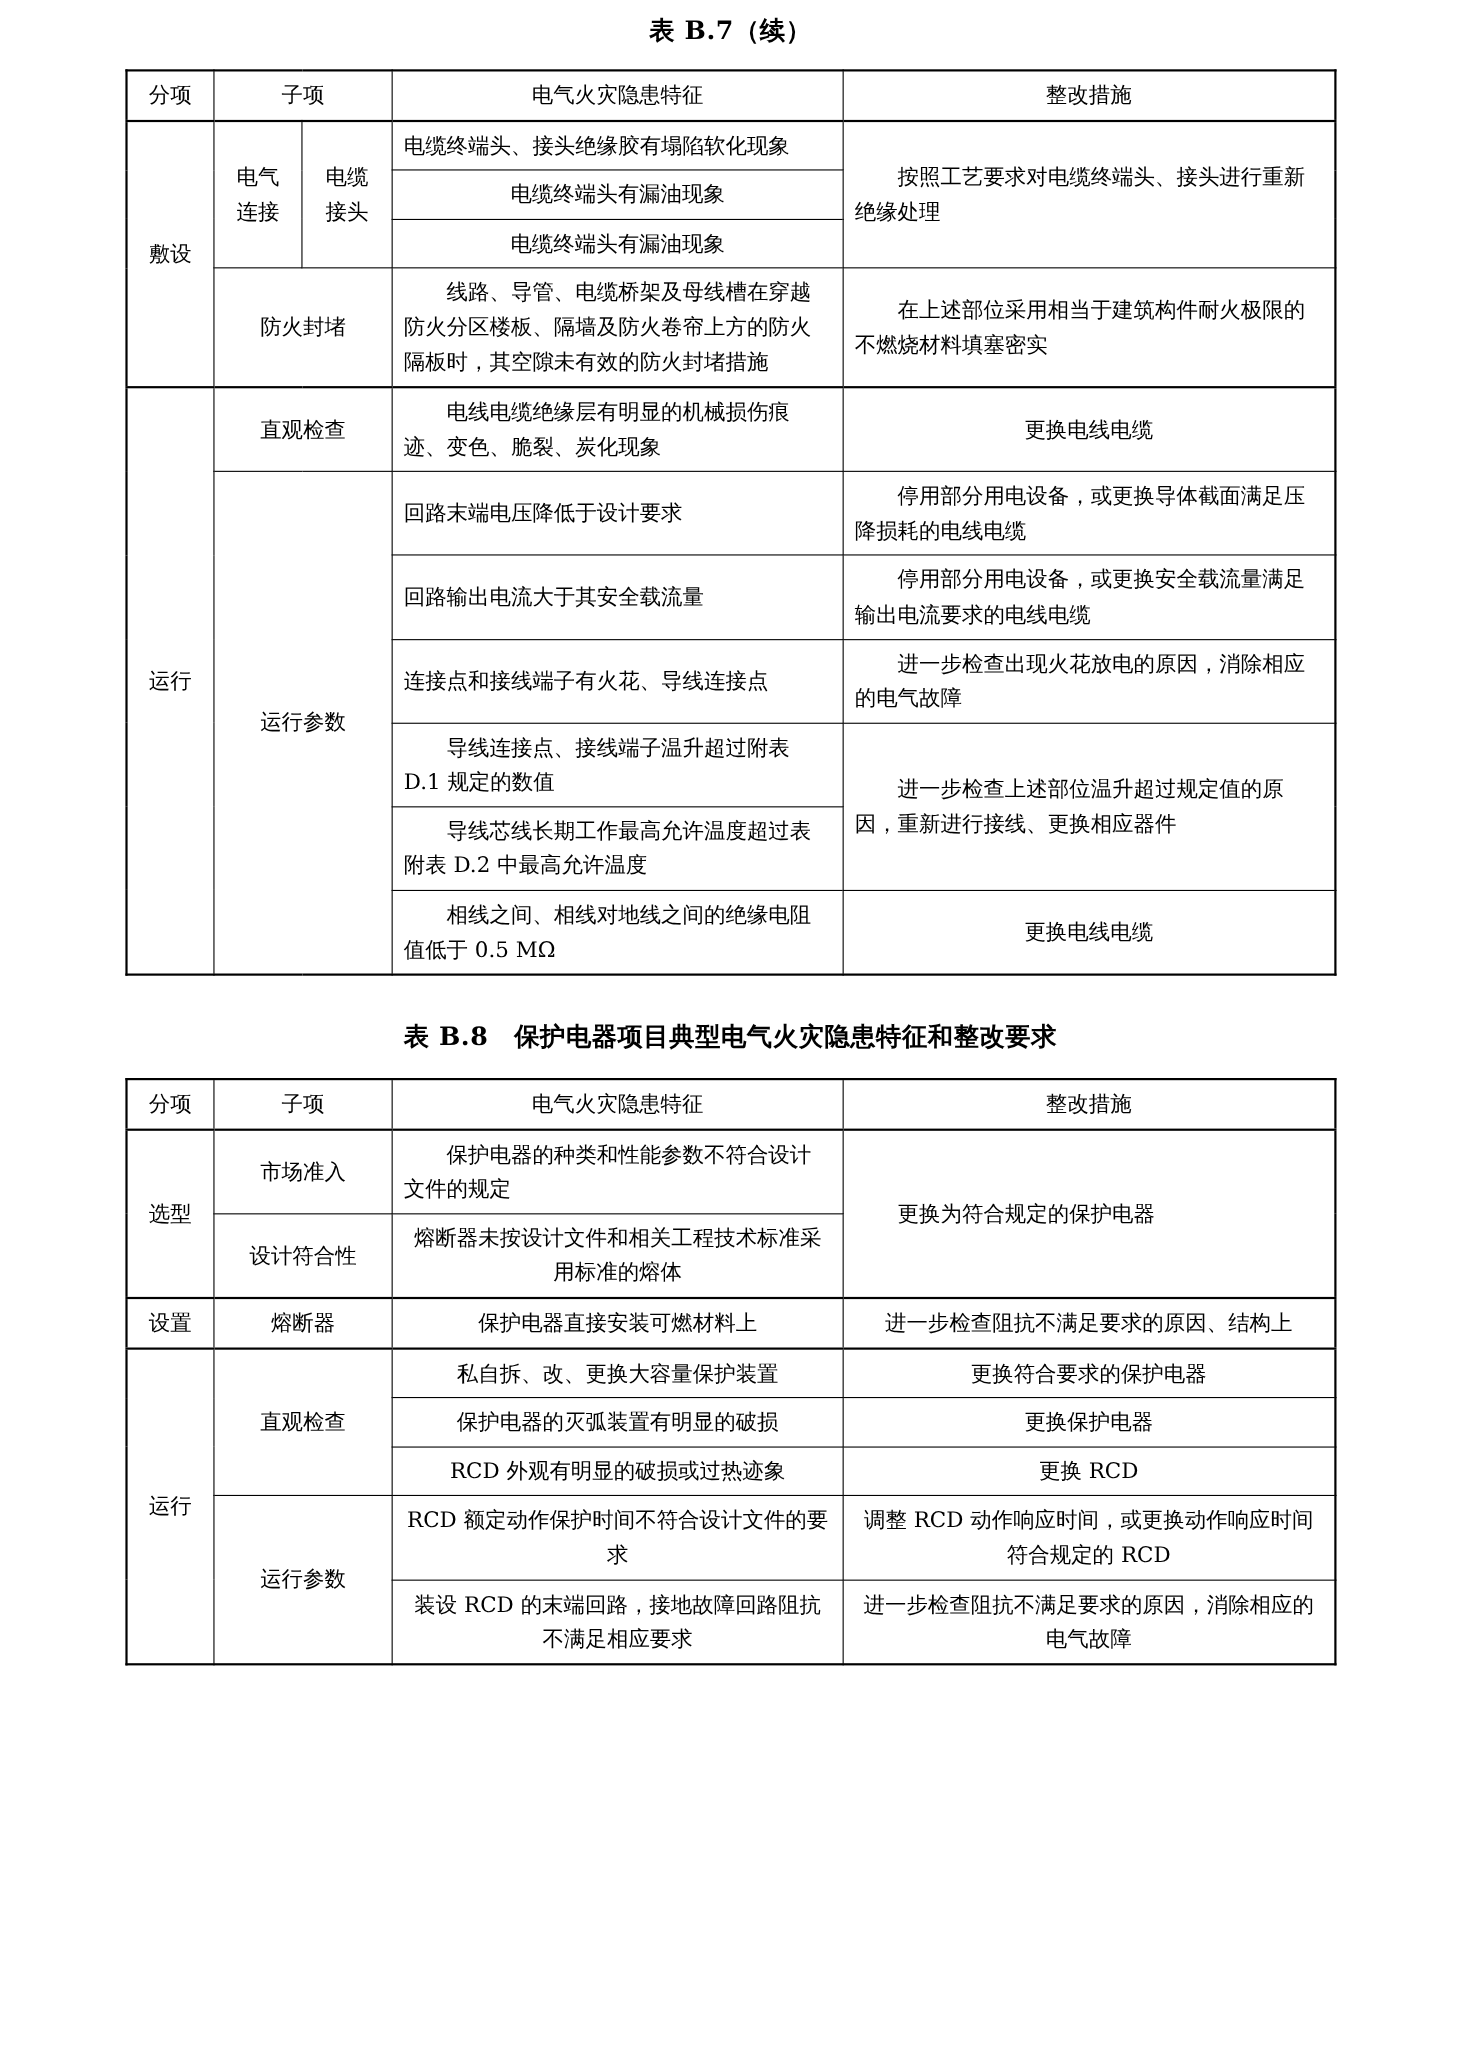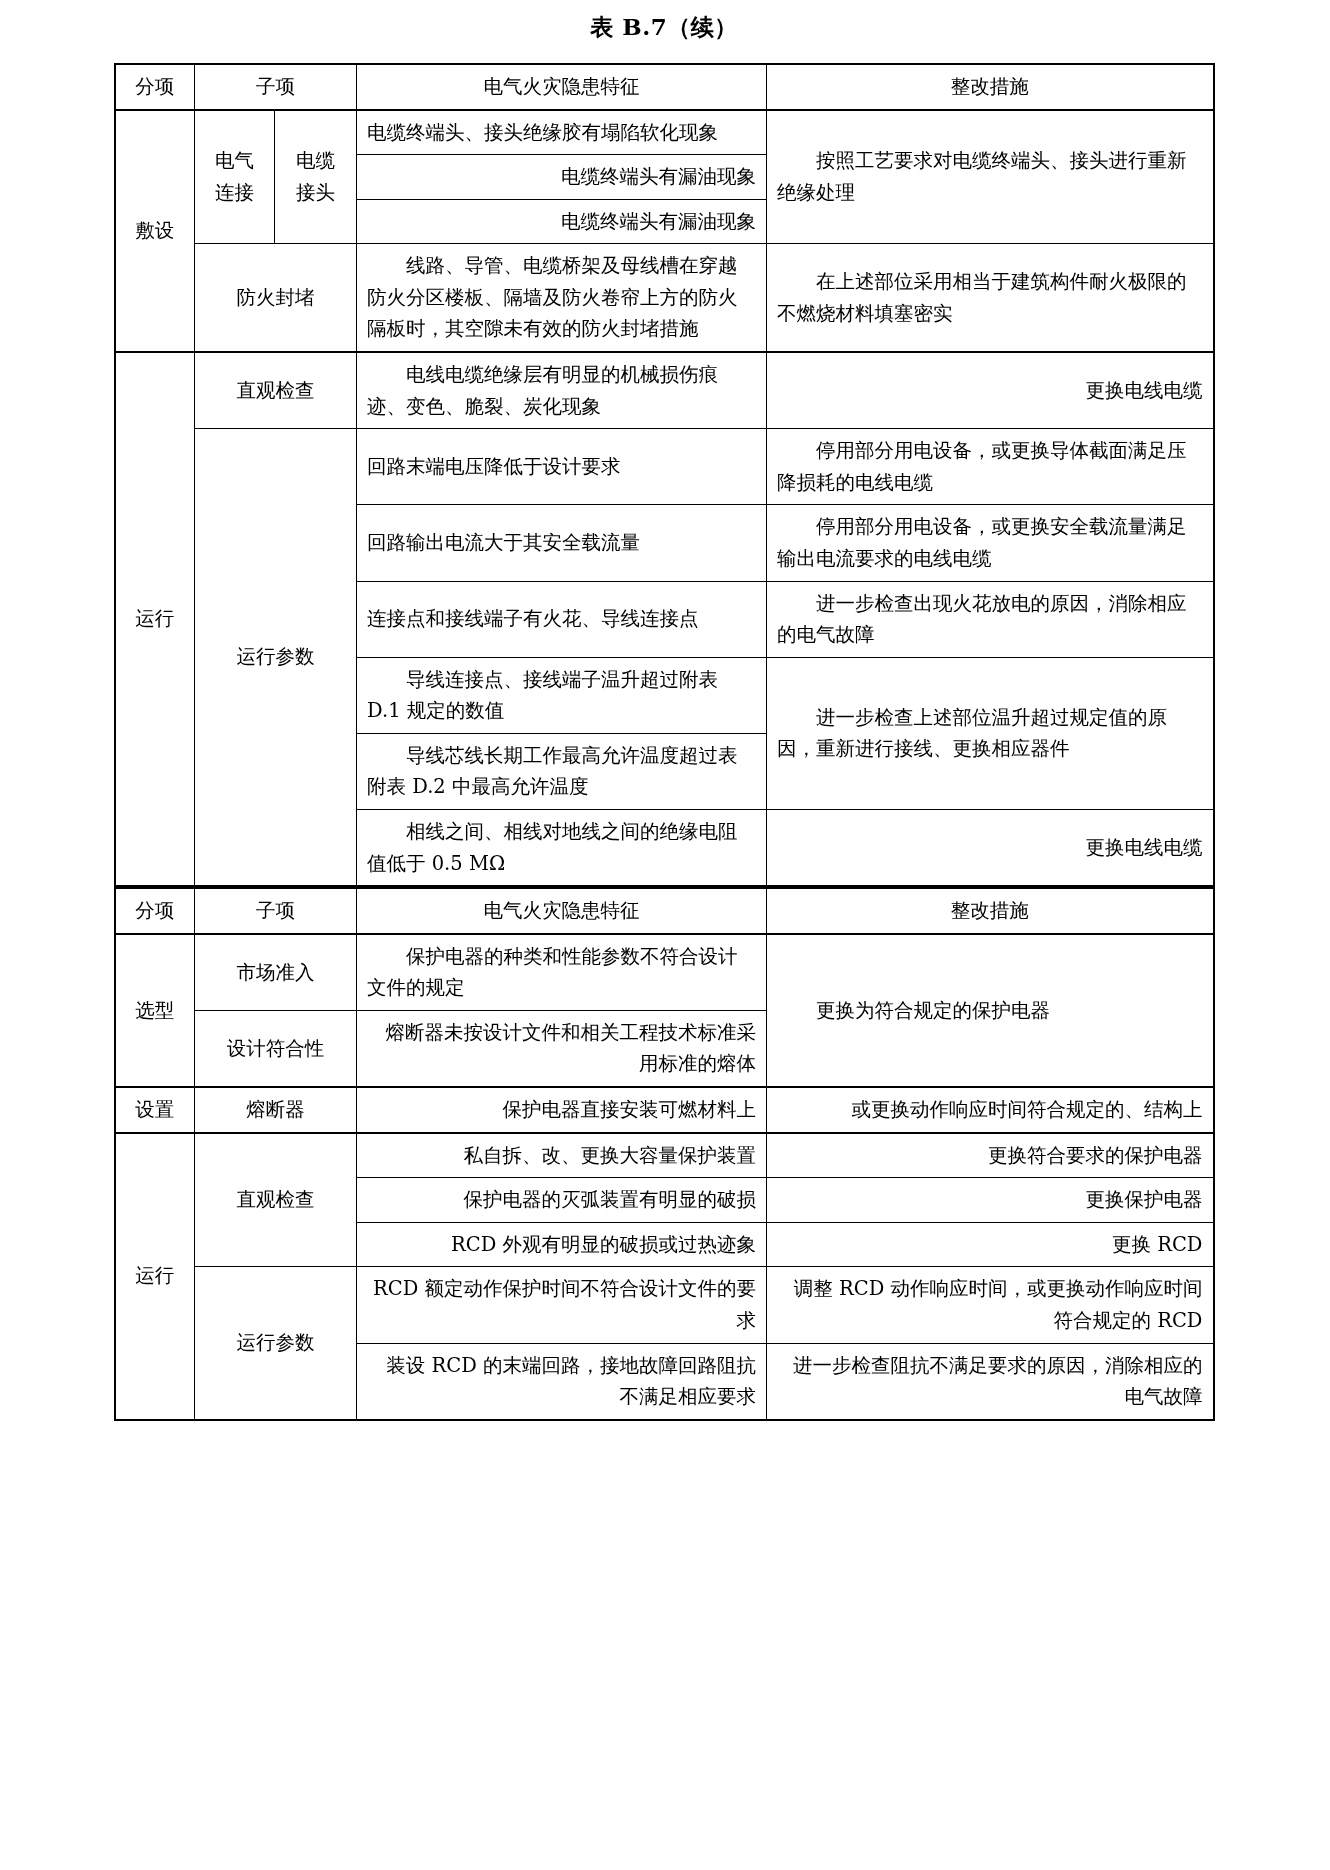--- a/index.html
+++ b/index.html
@@ -50,21 +50,21 @@
   }
   
   table.doc-table {
     border: 2.6px solid #000;
   }
   table.doc-table thead td {
     text-align: center;
     border-bottom: 2.6px solid #000;
   }
   td.ctr { }
-  td.lft { text-align: right; }
+  td.lft { text-align: center; }
   td.ind { text-align: left; text-indent: 2em; }
   td.vcat {
     text-align: center;
     vertical-align: middle;
   }
   tr.thick-top > td { border-top: 2.6px solid #000; }
 
   .col-a { width: 80px; }
   .col-b { width: 80px; }
   .col-b2 { width: 82px; }
@@ -149,20 +149,21 @@
       <tr>
         <td class="ind">导线芯线长期工作最高允许温度超过表附表 D.2 中最高允许温度</td>
       </tr>
       <tr>
         <td class="ind">相线之间、相线对地线之间的绝缘电阻值低于 0.5 MΩ</td>
         <td class="lft">更换电线电缆</td>
       </tr>
     </tbody>
   </table>
 
+  <div class="table-title" id="title-b8">表 B.8　保护电器项目典型电气火灾隐患特征和整改要求</div>
 
   <table class="doc-table">
     <colgroup>
       <col class="col-a">
         <col style="width:162px">
         <col style="width:410px">
         <col class="col-d">
     </colgroup>
     <thead>
       <tr>
@@ -181,21 +182,21 @@
       </tr>
       <tr>
         <td class="vcat">设计符合性</td>
         <td class="lft">熔断器未按设计文件和相关工程技术标准采用标准的熔体</td>
       </tr>
 
       <tr class="thick-top">
         <td class="vcat">设置</td>
         <td class="vcat">熔断器</td>
         <td class="lft">保护电器直接安装可燃材料上</td>
-        <td class="lft">或更换动作响应时间符合规定的、结构上</td>
+        <td class="lft">进一步检查阻抗不满足要求的原因、结构上</td>
       </tr>
 
       <tr class="thick-top">
         <td class="vcat" rowspan="5">运行</td>
         <td class="vcat" rowspan="3">直观检查</td>
         <td class="lft">私自拆、改、更换大容量保护装置</td>
         <td class="lft">更换符合要求的保护电器</td>
       </tr>
       <tr>
         <td class="lft">保护电器的灭弧装置有明显的破损</td>

